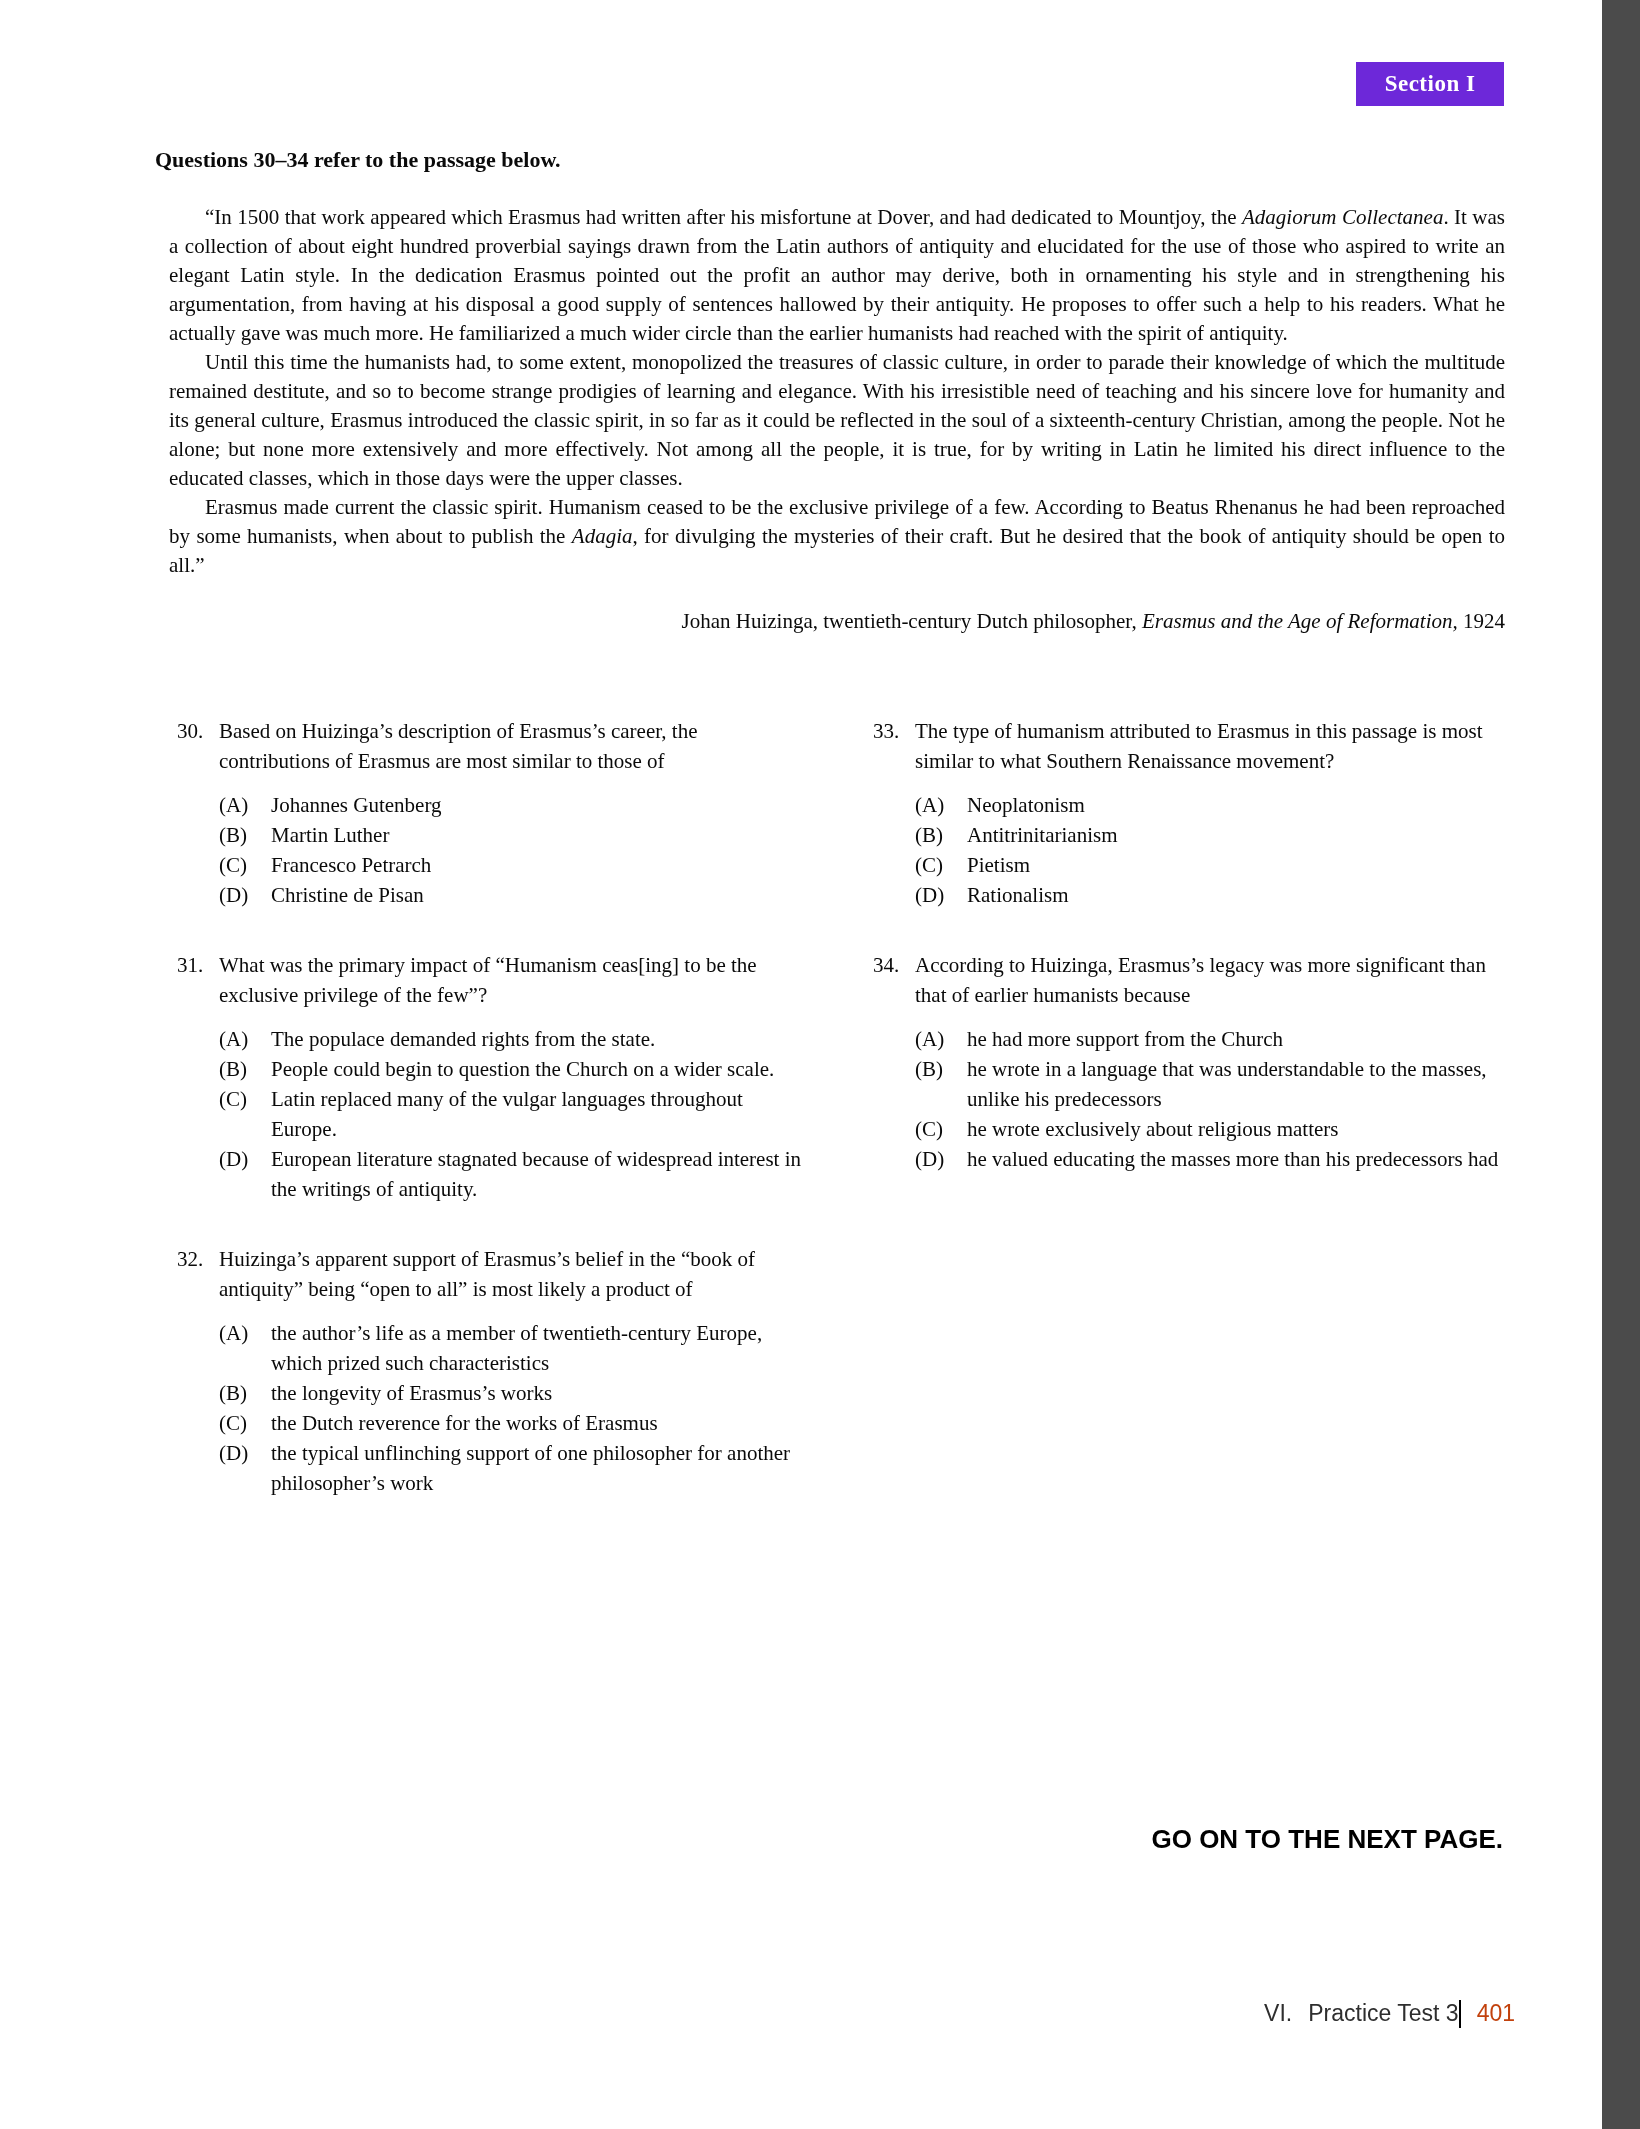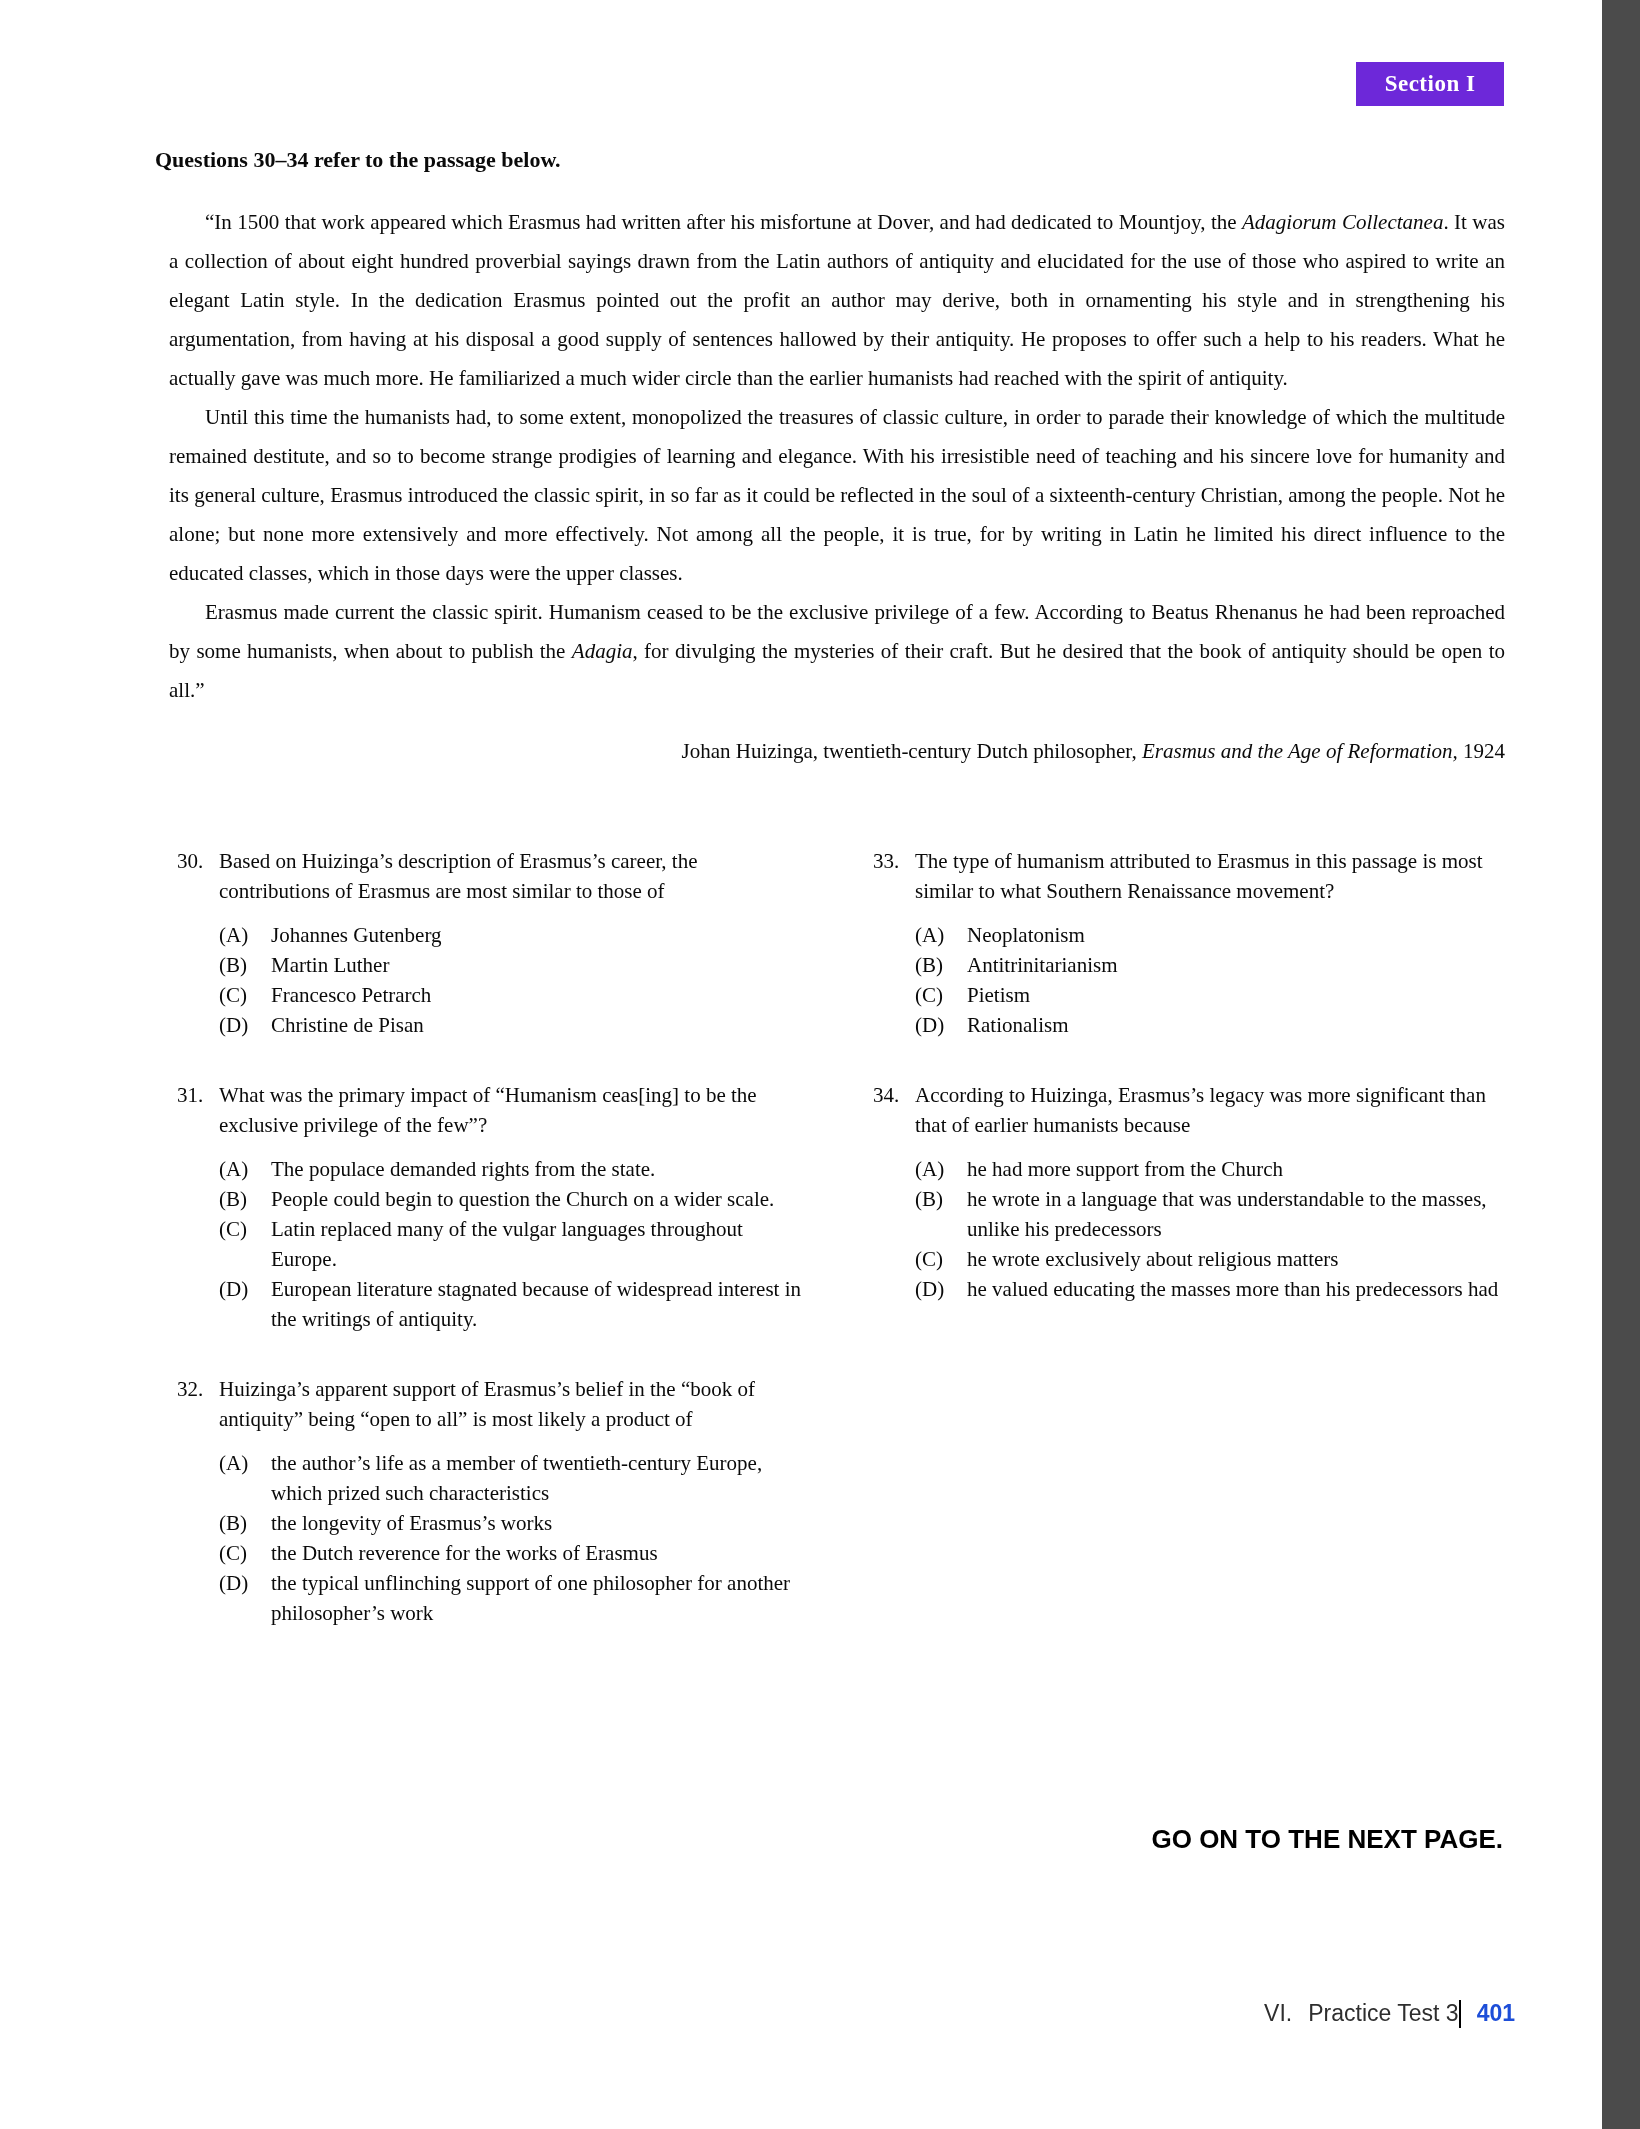--- a/index.html
+++ b/index.html
@@ -42,21 +42,21 @@
 
   .heading {
     font-weight: bold;
     font-size: 22px;
   }
 
   .passage {
     margin-top: 30px;
     padding-left: 14px;
     font-size: 21px;
-    line-height: 39px;
+    line-height: 29px;
     text-align: justify;
   }
   .passage p { text-indent: 36px; }
   .passage em, .attribution em { font-style: italic; }
 
   .attribution {
     margin-top: 27px;
     font-size: 21px;
     line-height: 29px;
     text-align: right;
@@ -104,22 +104,22 @@
     color: #2e2e2e;
   }
   .page-footer .chapter { margin-right: 16px; }
   .page-footer .label { }
   .page-footer .divider {
     width: 2px; height: 28px;
     background: #000000;
     margin-right: 16px;
   }
   .page-footer .pagenum {
-    font-weight: bold;
-    color: #1d4ed8;
+    font-weight: normal;
+    color: #c2410c;
   }
 </style>
 </head>
 <body>
 
 <div class="edge-bar"></div>
 
 <div class="section-badge">Section I</div>
 
 <div class="content">

